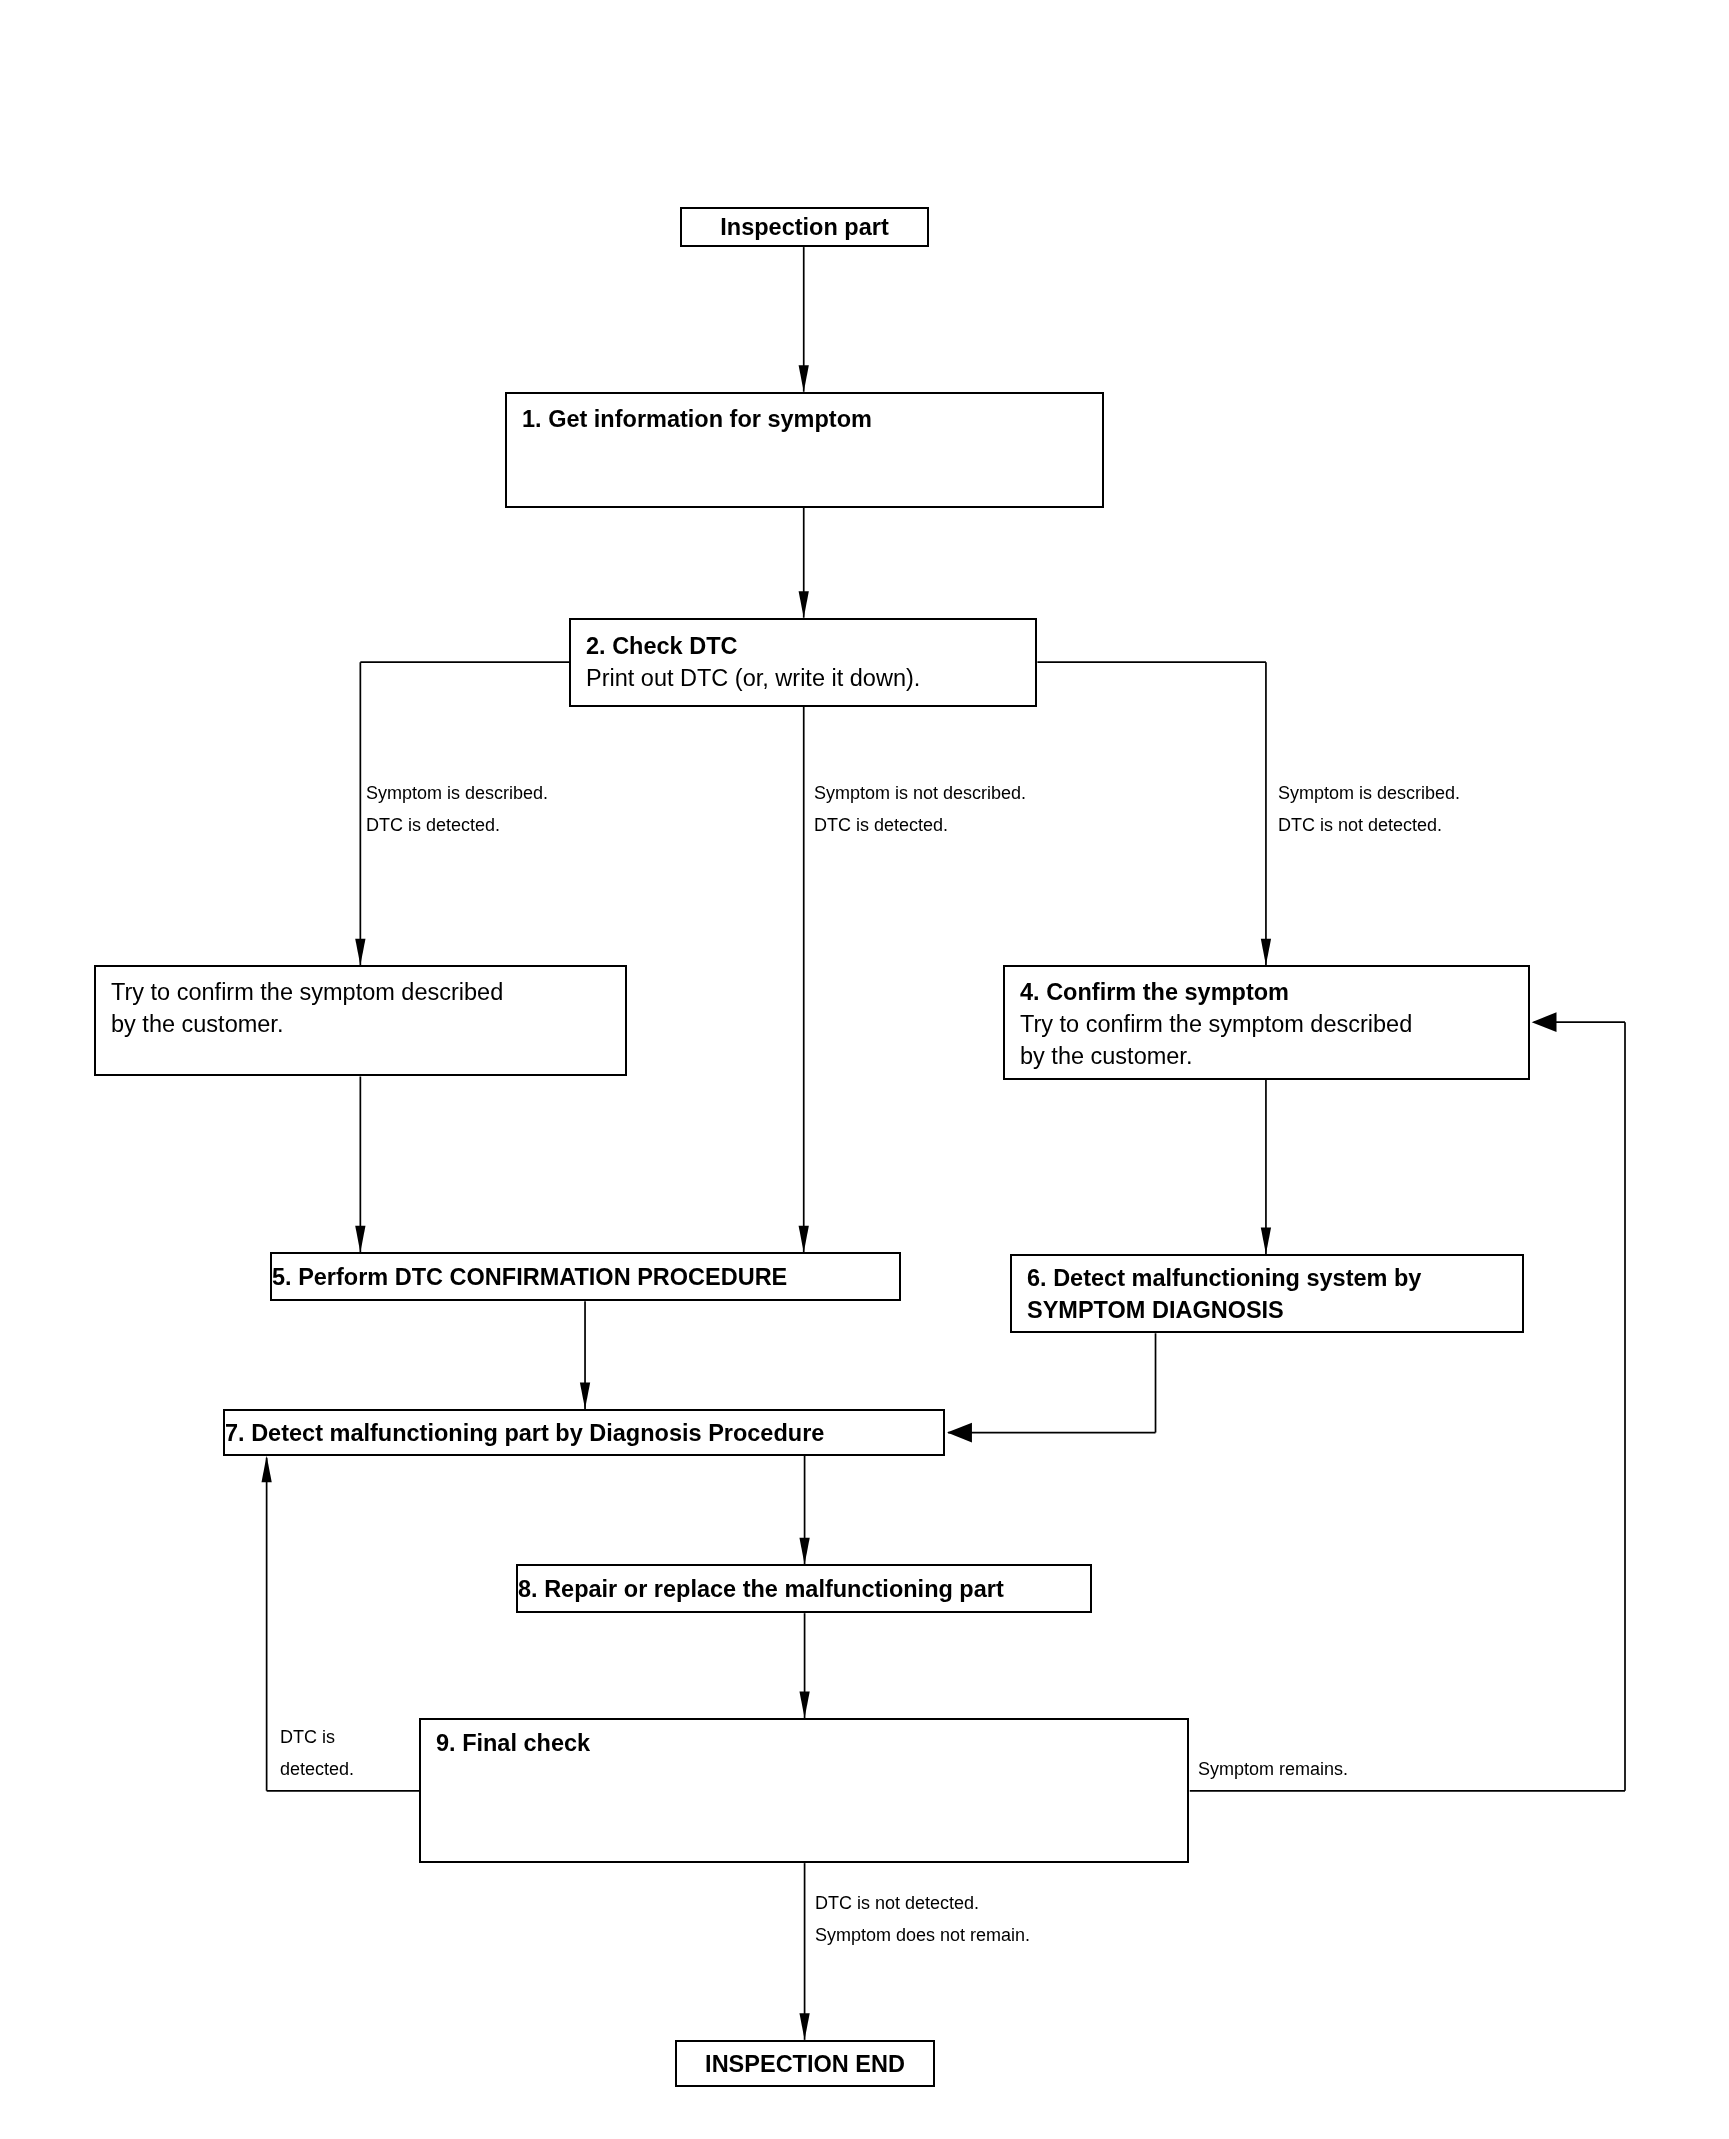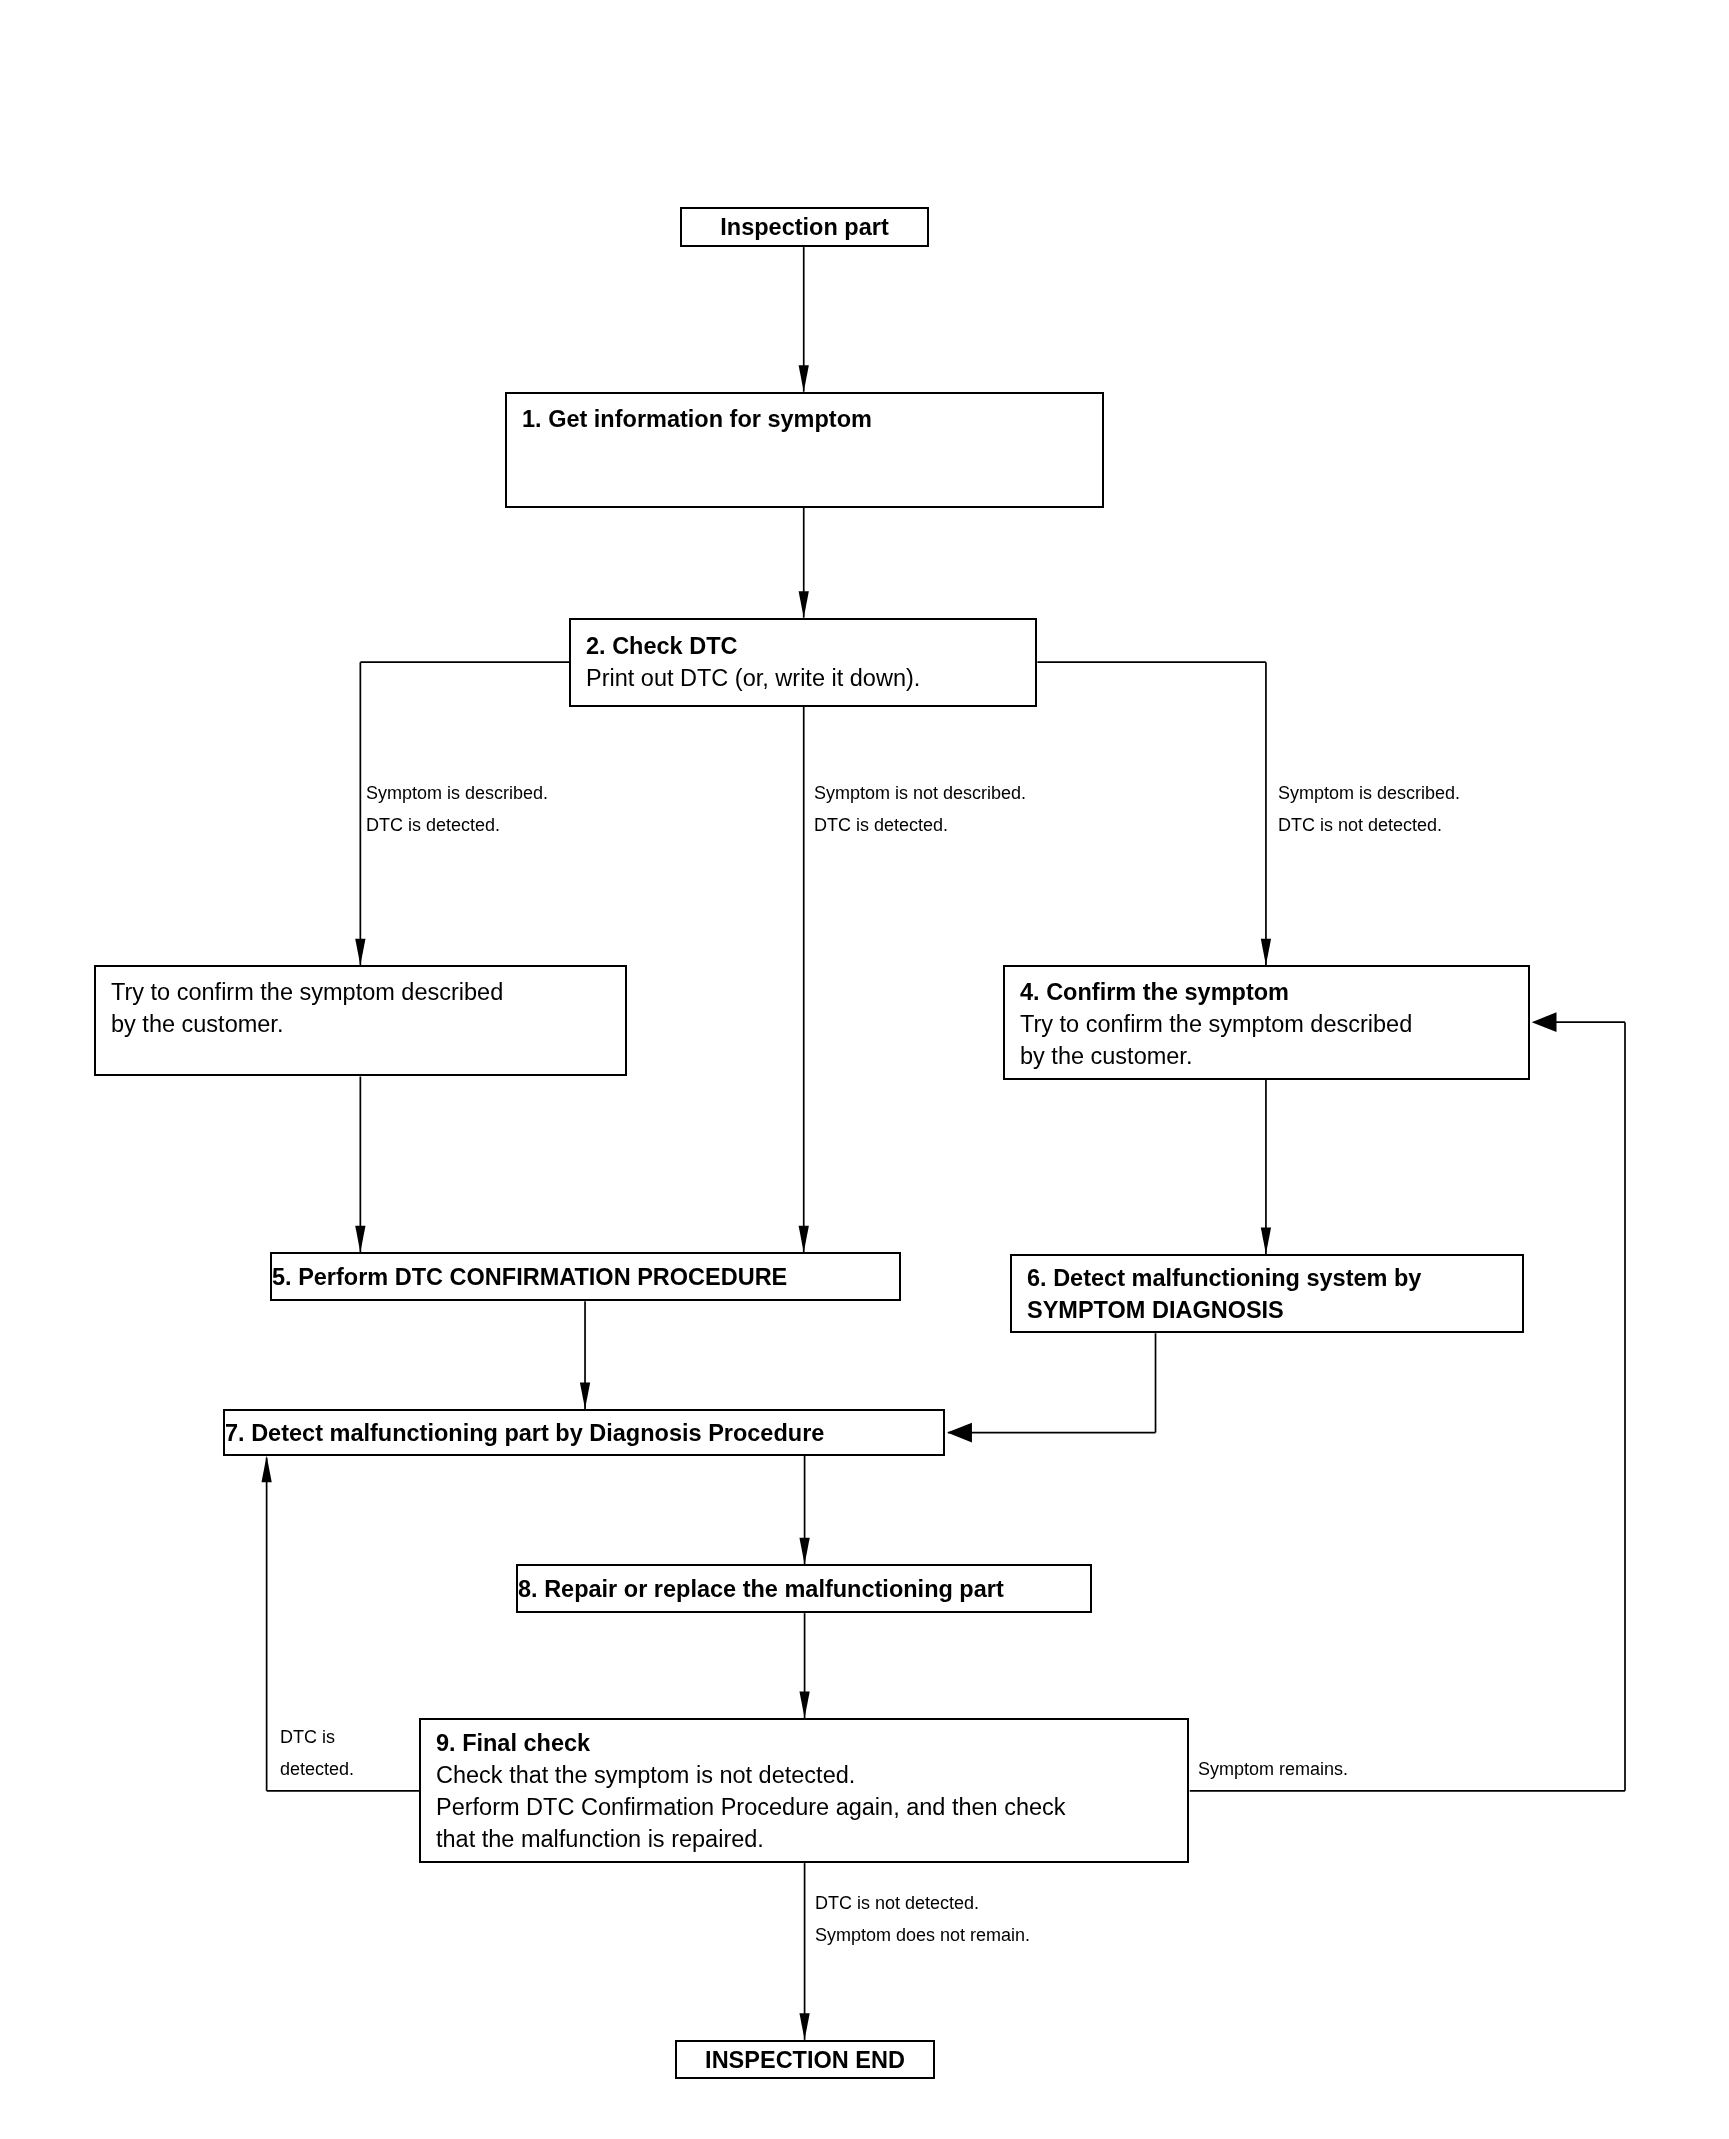--- a/index.html
+++ b/index.html
@@ -137,26 +137,23 @@
 <div class="node leftline" style="left:223px;top:1409px;width:722px;height:47px;">
   <span>7. Detect malfunctioning part by Diagnosis Procedure</span>
 </div>
 
 <div class="node leftline" style="left:516px;top:1564px;width:576px;height:49px;">
   <span>8. Repair or replace the malfunctioning part</span>
 </div>
 
 <div class="node pad" style="left:419px;top:1718px;width:770px;height:145px;padding-top:6.8px;">
   <div class="t ml">9. Final check</div>
-  <div class="ml">Check that the symptom is not detected.
-Perform DTC Confirmation Procedure again, and then check
-that the malfunction is repaired.</div>
 </div>
 
-<div class="node center" style="left:675px;top:2040px;width:260px;height:39px;">
+<div class="node center" style="left:675px;top:2040px;width:260px;height:47px;">
   <span>INSPECTION END</span>
 </div>
 
 <div class="lbl" style="left:366px;top:777px;">Symptom is described.
 DTC is detected.</div>
 
 <div class="lbl" style="left:814px;top:777px;">Symptom is not described.
 DTC is detected.</div>
 
 <div class="lbl" style="left:1278px;top:777px;">Symptom is described.

